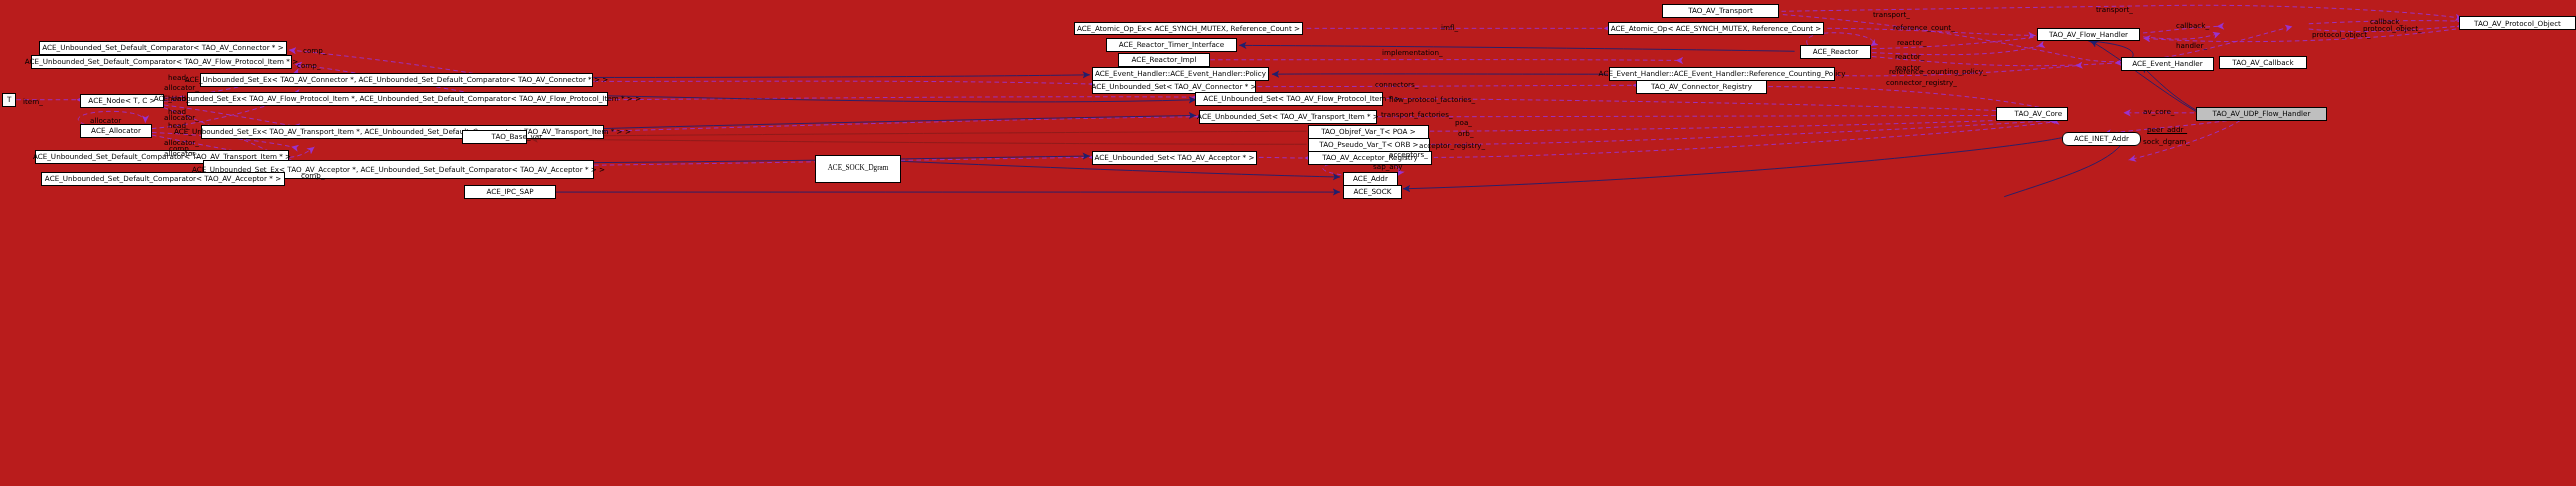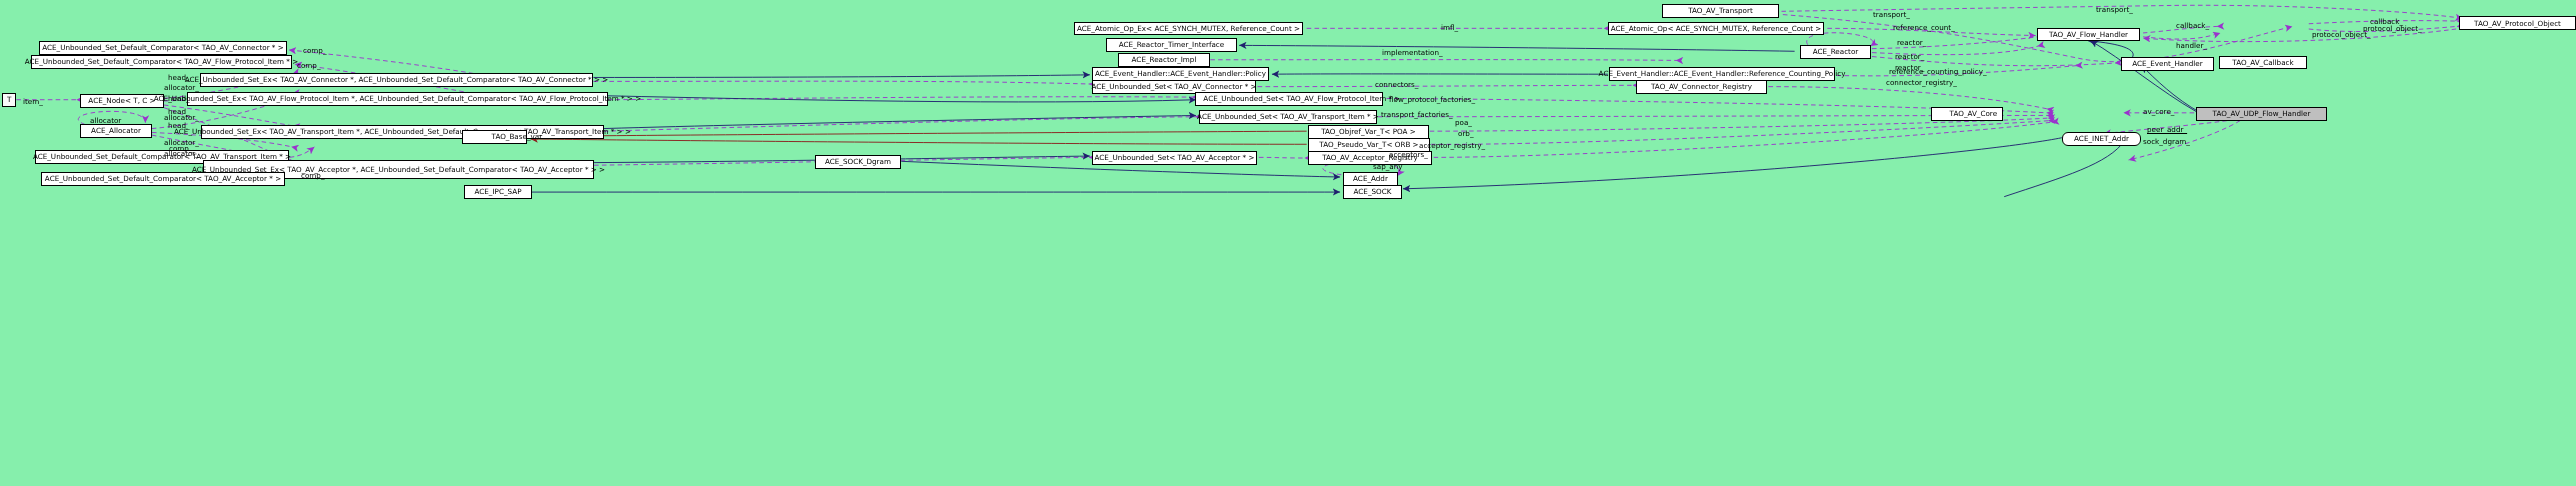--- a/index.html
+++ b/index.html
@@ -1,16 +1,16 @@
 <!DOCTYPE html>
 <html style="font-size:10.5px"><head>
 <meta charset="utf-8">
 <style>
   html,body{margin:0;padding:0;background:#ffffff;}
-  #canvas{position:relative;width:2576px;height:487px;background:#86efac;
+  #canvas{position:relative;width:2576px;height:487px;background:#b91c1c;
           font-family:"DejaVu Sans","Liberation Sans",sans-serif;overflow:hidden;}
   .node{position:absolute;box-sizing:border-box;border:0.7px solid #000000;background:#ffffff;
         display:flex;align-items:center;justify-content:center;white-space:nowrap;
         font-size:7.2px;color:#000000;line-height:1;padding:0 3.3px;}
   .node.hl{background:#bfbfbf;border:0.7px solid #000000;}
   .node.plain{background:#fafafa;}
   .edgelabel{position:absolute;font-size:7.2px;color:#000000;white-space:nowrap;
              background:transparent;line-height:1;}
   svg.wires{position:absolute;left:0;top:0;width:2576px;height:487px;overflow:visible;}
   .pl{fill:none;stroke:#9a32cd;stroke-width:1.4;stroke-dasharray:7 5;}
@@ -122,37 +122,37 @@
       <div class="node" style="left: 2121px; top: 57px; width: 93px; height: 13.8px;">ACE_Event_Handler</div>
       <div class="node" style="left: 1092px; top: 67px; width: 177px; height: 13.8px;">ACE_Event_Handler::ACE_Event_Handler::Policy</div>
       <div class="node" style="left: 1609px; top: 67px; width: 226px; height: 13.8px;">ACE_Event_Handler::ACE_Event_Handler::Reference_Counting_Policy</div>
       <div class="node" style="left: 200px; top: 73px; width: 393px; height: 13.8px;">ACE_Unbounded_Set_Ex&lt; TAO_AV_Connector *, ACE_Unbounded_Set_Default_Comparator&lt; TAO_AV_Connector * &gt; &gt;</div>
       <div class="node" style="left: 1092px; top: 80px; width: 164px; height: 13.8px;">ACE_Unbounded_Set&lt; TAO_AV_Connector * &gt;</div>
       <div class="node" style="left: 1636px; top: 80px; width: 131px; height: 13.8px;">TAO_AV_Connector_Registry</div>
       <div class="node plain" style="left: 2px; top: 93px; width: 14.4px; height: 13.8px;">T</div>
       <div class="node" style="left: 80px; top: 94px; width: 84px; height: 13.8px;">ACE_Node&lt; T, C &gt;</div>
       <div class="node" style="left: 187px; top: 92px; width: 421px; height: 13.8px;">ACE_Unbounded_Set_Ex&lt; TAO_AV_Flow_Protocol_Item *, ACE_Unbounded_Set_Default_Comparator&lt; TAO_AV_Flow_Protocol_Item * &gt; &gt;</div>
       <div class="node" style="left: 1195px; top: 92px; width: 188px; height: 13.8px; padding-left: 29px;">ACE_Unbounded_Set&lt; TAO_AV_Flow_Protocol_Item * &gt;</div>
-      <div class="node" style="left: 1931px; top: 107px; width: 72px; height: 13.8px; padding-left: 16px;">TAO_AV_Core</div>
+      <div class="node" style="left: 1996px; top: 107px; width: 72px; height: 13.8px; padding-left: 16px;">TAO_AV_Core</div>
       <div class="node hl" style="left: 2196px; top: 107px; width: 131px; height: 13.8px;">TAO_AV_UDP_Flow_Handler</div>
       <div class="node" style="left: 1199px; top: 110px; width: 178px; height: 13.8px;">ACE_Unbounded_Set&lt; TAO_AV_Transport_Item * &gt;</div>
       <div class="node" style="left: 80px; top: 124px; width: 72px; height: 13.8px;">ACE_Allocator</div>
       <div class="node" style="left: 1308px; top: 125px; width: 121px; height: 13.8px;">TAO_Objref_Var_T&lt; POA &gt;</div>
       <div class="node" style="left: 2062px; top: 132px; width: 79px; height: 13.8px; border-radius: 6px;">ACE_INET_Addr</div>
       <div class="node" style="left: 201px; top: 125px; width: 403px; height: 13.8px;">ACE_Unbounded_Set_Ex&lt; TAO_AV_Transport_Item *, ACE_Unbounded_Set_Default_Comparator&lt; TAO_AV_Transport_Item * &gt; &gt;</div>
       <div class="node" style="left: 462px; top: 130px; width: 65px; height: 13.8px; padding-left: 48px;">TAO_Base_var</div>
       <div class="node" style="left: 1308px; top: 138px; width: 122px; height: 13.8px;">TAO_Pseudo_Var_T&lt; ORB &gt;</div>
       <div class="node" style="left: 1308px; top: 151px; width: 124px; height: 13.8px;">TAO_AV_Acceptor_Registry</div>
       <div class="node" style="left: 35px; top: 150px; width: 254px; height: 13.8px;">ACE_Unbounded_Set_Default_Comparator&lt; TAO_AV_Transport_Item * &gt;</div>
-      <div class="node" style="left: 815px; top: 155px; width: 86px; height: 14px;">ACE_SOCK_Dgram</div>
+      <div class="node" style="left: 815px; top: 155px; width: 86px; height: 28px; font-family: Liberation Serif, serif;">ACE_SOCK_Dgram</div>
       <div class="node" style="left: 1092px; top: 151px; width: 165px; height: 13.8px;">ACE_Unbounded_Set&lt; TAO_AV_Acceptor * &gt;</div>
       <div class="node" style="left: 203px; top: 160px; width: 391px; height: 19px;">ACE_Unbounded_Set_Ex&lt; TAO_AV_Acceptor *, ACE_Unbounded_Set_Default_Comparator&lt; TAO_AV_Acceptor * &gt; &gt;</div>
       <div class="node" style="left: 41px; top: 172px; width: 244px; height: 13.8px;">ACE_Unbounded_Set_Default_Comparator&lt; TAO_AV_Acceptor * &gt;</div>
       <div class="node" style="left: 1343px; top: 172px; width: 55px; height: 13.8px;">ACE_Addr</div>
-      <div class="node" style="left: 464px; top: 185px; width: 68px; height: 13.8px;">ACE_IPC_SAP</div>
+      <div class="node" style="left: 464px; top: 185px; width: 92px; height: 13.8px;">ACE_IPC_SAP</div>
       <div class="node" style="left: 1343px; top: 185px; width: 59px; height: 13.8px;">ACE_SOCK</div>
     </div>
   <div id="labels-layer">
       <span class="edgelabel" style="left: 2096px; top: 5.9px;">transport_</span>
       <span class="edgelabel" style="left: 1873px; top: 10.5px;">transport_</span>
       <span class="edgelabel" style="left: 2370px; top: 18.3px;">callback_</span>
       <span class="edgelabel" style="left: 2363px; top: 25px;">protocol_object_</span>
       <span class="edgelabel" style="left: 2176px; top: 21.6px;">callback_</span>
       <span class="edgelabel" style="left: 2176px; top: 42px;">handler_</span>
       <span class="edgelabel" style="left: 1441px; top: 23.6px;">imfl_</span>

